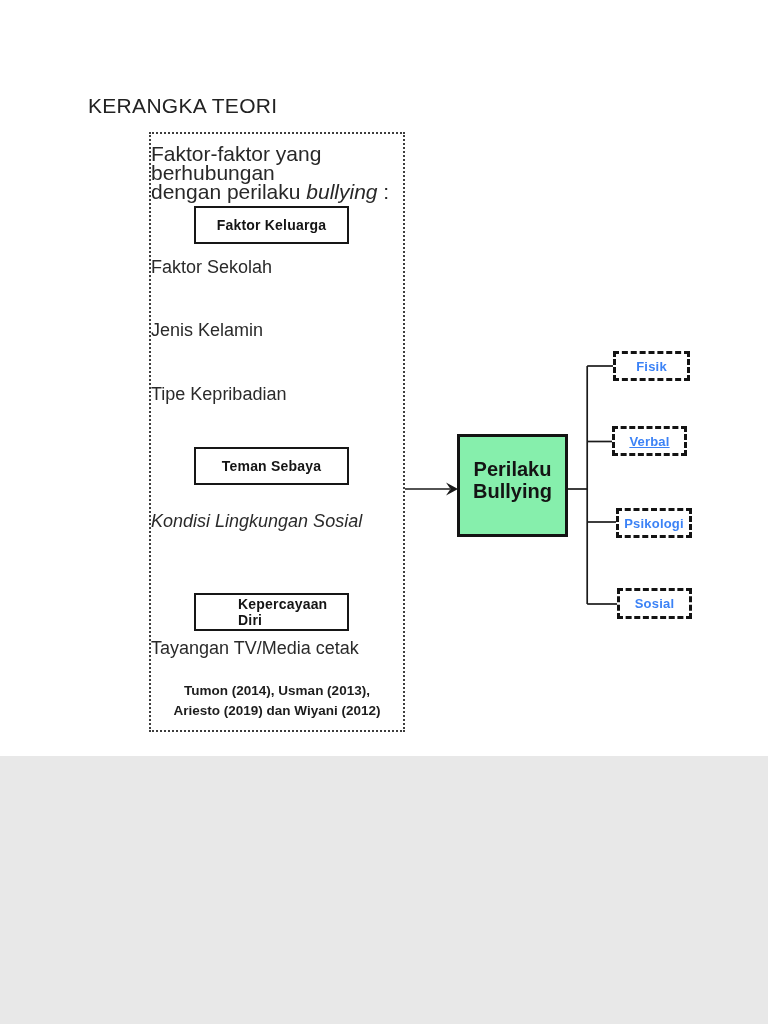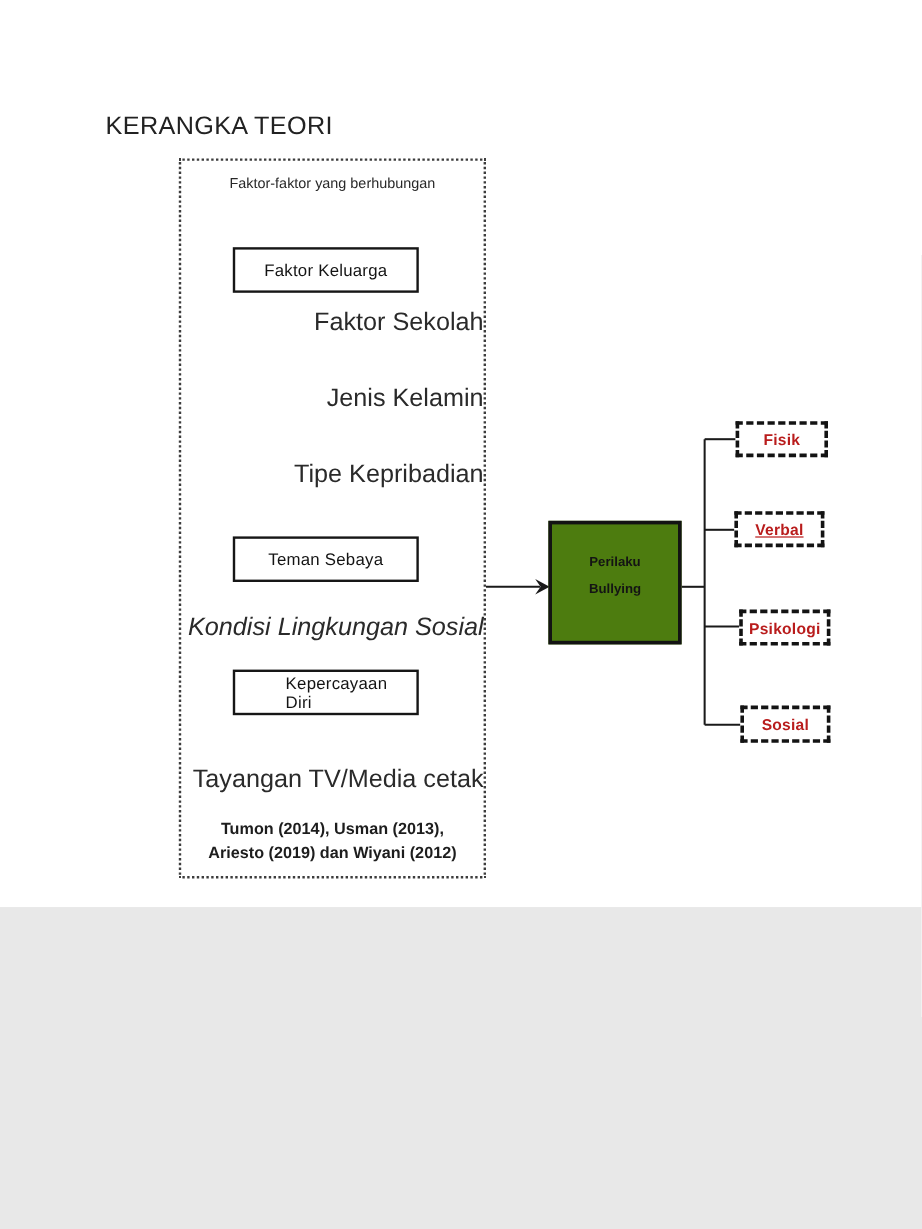--- a/index.html
+++ b/index.html
@@ -19,52 +19,52 @@
     white-space:nowrap;
   }
   
   .factors-box{
     left:149px;top:132px;width:256px;height:600px;
     border:2px dotted #3d3d3d;
     box-sizing:border-box;
   }
   .factors-heading{
     left:0;top:10px;width:100%;
-    text-align:center;font-size:12px;line-height:19px;color:#282828;
+    font-size:21px;line-height:19px;color:#282828;
   }
   .factors-heading .it{font-style:italic;}
   .boxed-item{
     left:43px;width:155px;height:38px;
     border:2px solid #161616;box-sizing:border-box;
     display:flex;align-items:center;justify-content:center;
-    font-size:14px;font-weight:400;color:#141414;letter-spacing:.2px;
+    font-size:14px;font-weight:700;color:#141414;letter-spacing:.2px;
     background:#fff;
   }
   .plain-item{
     left:0;width:100%;height:20px;
-    text-align:right;font-size:21px;color:#2a2a2a;
+    text-align:left;font-size:18px;color:#2a2a2a;
   }
   .citation{
     left:0;top:547px;width:100%;
     text-align:center;font-size:13.5px;font-weight:700;line-height:20px;color:#1d1d1d;
   }
   
   .bullying-box{
     left:457px;top:434px;width:111px;height:103px;
     border:3px solid #131313;box-sizing:border-box;
     display:flex;flex-direction:column;align-items:center;justify-content:center;
     padding-bottom:12px;
-    font-size:11px;font-weight:700;line-height:22px;color:#141414;
-    background:#4d7c0f;
+    font-size:20px;font-weight:700;line-height:22px;color:#141414;
+    background:#86efac;
   }
   
   .form-box{
     border:3px dashed #131313;box-sizing:border-box;
     display:flex;align-items:center;justify-content:center;
-    font-size:13px;font-weight:700;color:#b91c1c;letter-spacing:.2px;
+    font-size:13px;font-weight:700;color:#3b82f6;letter-spacing:.2px;
     background:#fff;
   }
   .form-fisik{left:613px;top:351px;width:77px;height:30px;}
   .form-verbal{left:612px;top:426px;width:75px;height:30px;text-decoration:underline;}
   .form-psikologi{left:616px;top:508px;width:76px;height:30px;}
   .form-sosial{left:617px;top:588px;width:75px;height:31px;}
   .connector-svg{left:0;top:0;}
 </style>
 </head>
 <body>
@@ -83,35 +83,36 @@
       <path d="M587.2 522 H616"></path>
       <path d="M587.2 604 H617"></path>
     </g>
     <path d="M446 482.6 L458 489 L446 495.4 L450.5 489 Z" fill="#1a1a1a"></path>
   </svg>
 
   <div class="abs factors-box">
 
     <div class="abs factors-heading">
       <div>Faktor-faktor yang berhubungan</div>
+      <div><span>dengan perilaku </span><span class="it">bullying</span><span> :</span></div>
     </div>
 
     <div class="abs boxed-item" style="top:72px;">Faktor Keluarga</div>
 
     <div class="abs plain-item" style="top:123px;">Faktor Sekolah</div>
 
     <div class="abs plain-item" style="top:186px;">Jenis Kelamin</div>
 
     <div class="abs plain-item" style="top:250px;">Tipe Kepribadian</div>
 
     <div class="abs boxed-item" style="top:313px;">Teman Sebaya</div>
 
     <div class="abs plain-item" style="top:377px;font-style:italic;">Kondisi Lingkungan Sosial</div>
 
-    <div class="abs boxed-item" style="top:424px;padding-left:42px;">Kepercayaan Diri</div>
+    <div class="abs boxed-item" style="top:459px;padding-left:42px;">Kepercayaan Diri</div>
 
     <div class="abs plain-item" style="top:504px;">Tayangan TV/Media cetak</div>
 
     <div class="abs citation">
       <div>Tumon (2014), Usman (2013),</div>
       <div>Ariesto (2019) dan Wiyani (2012)</div>
     </div>
   </div>
 
   <div class="abs bullying-box">

